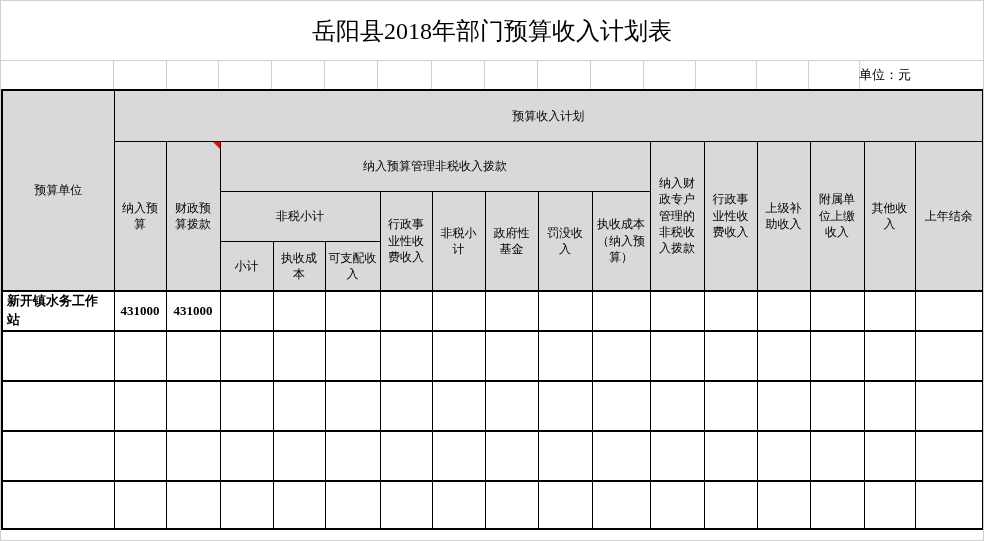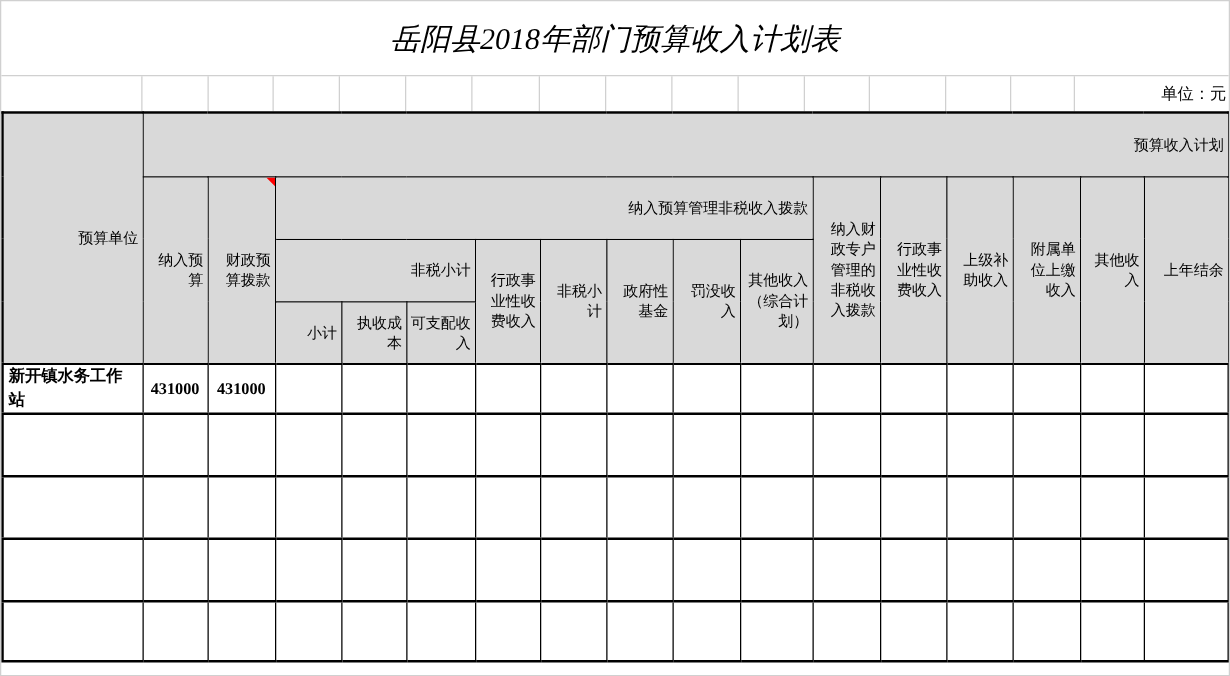--- a/index.html
+++ b/index.html
@@ -25,56 +25,55 @@
     position: absolute;
     left: 0; top: 0;
     width: 982px; height: 59px;
     border-bottom: 1px solid var(--color-grid-line, #d0d0d0);
     display: flex;
     align-items: center;
     justify-content: center;
     font-size: 24px;
     font-weight: normal;
     letter-spacing: 0px;
-    font-style: italic;
   }
   .unit-strip {
     position: absolute;
     left: 0; top: 60px;
     width: 982px; height: 28px;
   }
   .gl {
     position: absolute;
     top: 0; bottom: 0;
     width: 1px;
     background: var(--color-grid-line, #d0d0d0);
   }
   .unit-note {
     position: absolute;
     left: 858px; top: 0;
     width: 122px; height: 28px;
     line-height: 28px;
-    text-align: right;
+    text-align: left;
     font-size: 13px;
   }
   table.budget {
     position: absolute;
     left: 0; top: 88px;
     border-collapse: collapse;
     table-layout: fixed;
     width: 981px;
     border: 2px solid var(--color-table-border, #000);
   }
   table.budget th {
     background: var(--color-header-bg, #d9d9d9);
     border: 1px solid var(--color-table-border, #000);
     font-weight: normal;
     font-size: 12px;
     line-height: 1.35;
-    text-align: right;
+    text-align: center;
     vertical-align: middle;
     padding: 0 3px;
     position: relative;
     overflow: hidden;
   }
   table.budget td {
     border: 1px solid var(--color-table-border, #000);
     border-top-width: 2px;
     border-bottom-width: 2px;
     font-size: 13px;
@@ -162,21 +161,21 @@
       <th rowspan="3">附属单位上缴收入</th>
       <th rowspan="3">其他收入</th>
       <th rowspan="3">上年结余</th>
     </tr>
     <tr style="height:50px">
       <th colspan="3">非税小计</th>
       <th rowspan="2">行政事业性收费收入</th>
       <th rowspan="2">非税小计</th>
       <th rowspan="2">政府性基金</th>
       <th rowspan="2">罚没收入</th>
-      <th rowspan="2">其他收入（综合计划）</th>
+      <th rowspan="2">执收成本（纳入预算）</th>
     </tr>
     <tr style="height:50px">
       <th>小计</th>
       <th>执收成本</th>
       <th>可支配收入</th>
     </tr>
     <tr style="height:40px">
       <td class="unit-cell">新开镇水务工作站</td>
       <td>431000</td>
       <td>431000</td>

